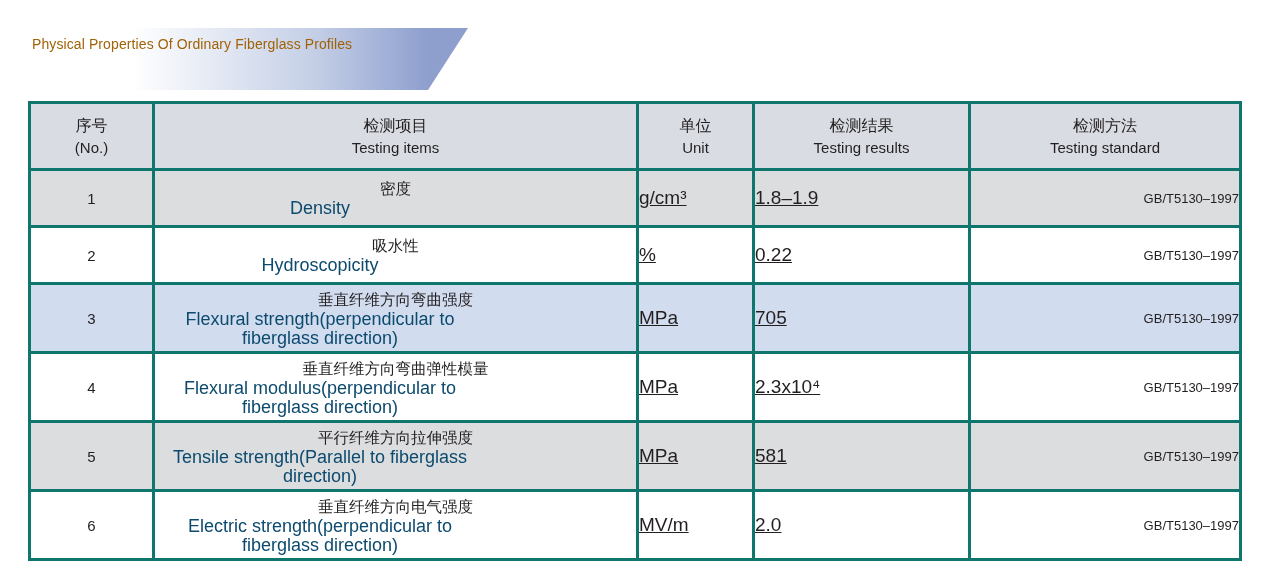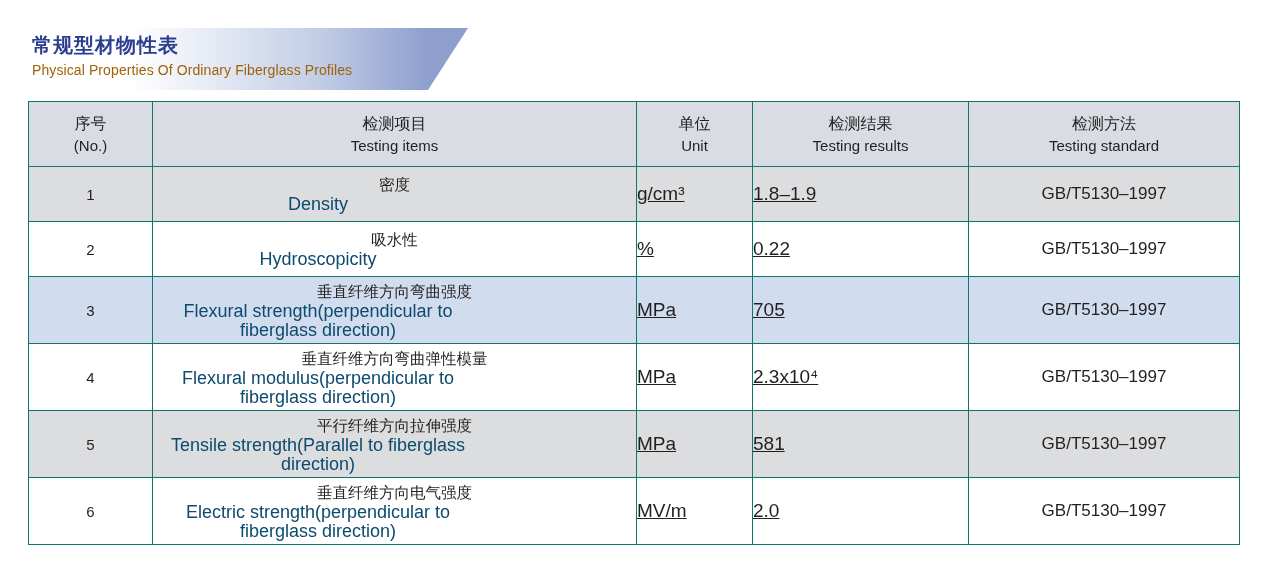--- a/index.html
+++ b/index.html
@@ -73,21 +73,21 @@
     top: 101px;
     width: 1211px;
   }
   table.props {
     border-collapse: collapse;
     width: 1211px;
     table-layout: fixed;
     background: #ffffff;
   }
   table.props td, table.props th {
-    border: 1px solid #0f766e;
+    border: 3px solid #0f766e;
     padding: 0;
     vertical-align: middle;
   }
   .col-no { width: 124px; }
   .col-item { width: 484px; }
   .col-unit { width: 116px; }
   .col-result { width: 216px; }
   .col-std { width: 271px; }
 
   thead tr {
@@ -112,23 +112,23 @@
   td.cell-item {
     text-align: center;
     padding: 8px 0 8px 42px;
   }
   td.cell-unit, td.cell-result {
     text-align: left;
     font-size: 19px;
     text-decoration: underline;
   }
   td.cell-std {
-    text-align: center;
+    text-align: right;
     padding-left: 44px;
-    font-size: 17px;
+    font-size: 13px;
   }
   .item-cn {
     font-size: 15.5px;
     line-height: 21px;
     color: #231f20;
   }
   .item-en {
     font-size: 18px;
     line-height: 19px;
     color: #0c4a6e;
@@ -144,21 +144,20 @@
 </style>
 </head>
 <body>
 
 <div class="page">
 
   <div class="banner">
     <div class="banner-bg"></div>
     <div class="banner-tail"></div>
     <div class="banner-text">
-      <div class="banner-title">常规型材物性表</div>
       <div class="banner-sub">Physical Properties Of Ordinary Fiberglass Profiles</div>
     </div>
   </div>
 
   <div class="tbl-wrap">
     <table class="props">
       <colgroup>
         <col class="col-no">
         <col class="col-item">
         <col class="col-unit">

